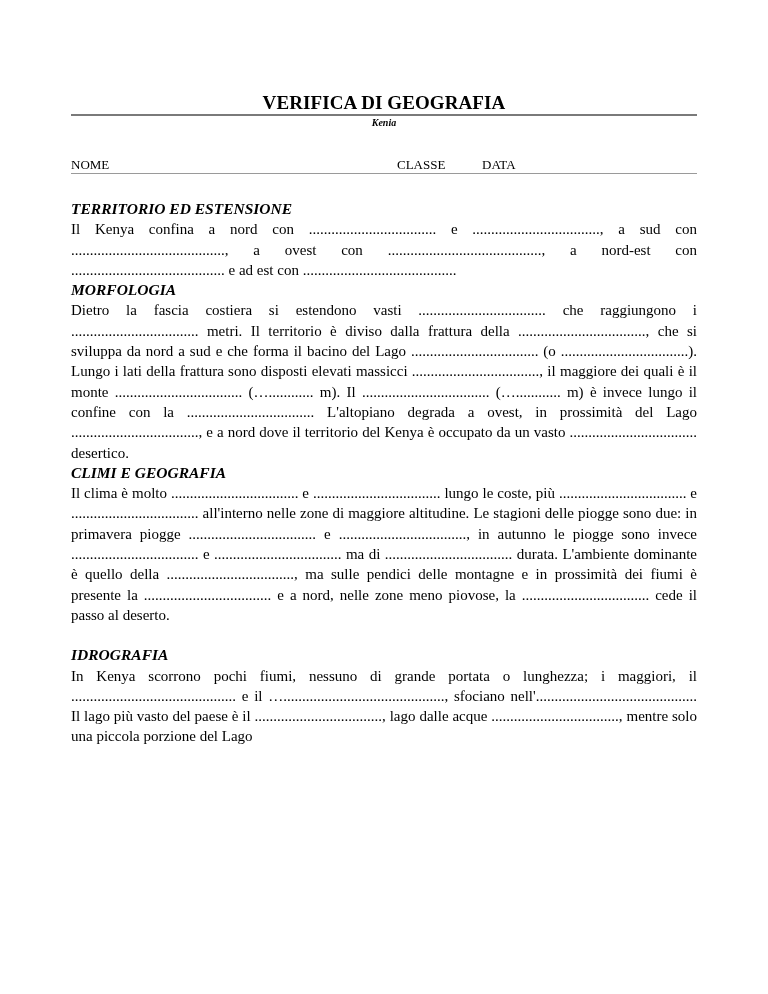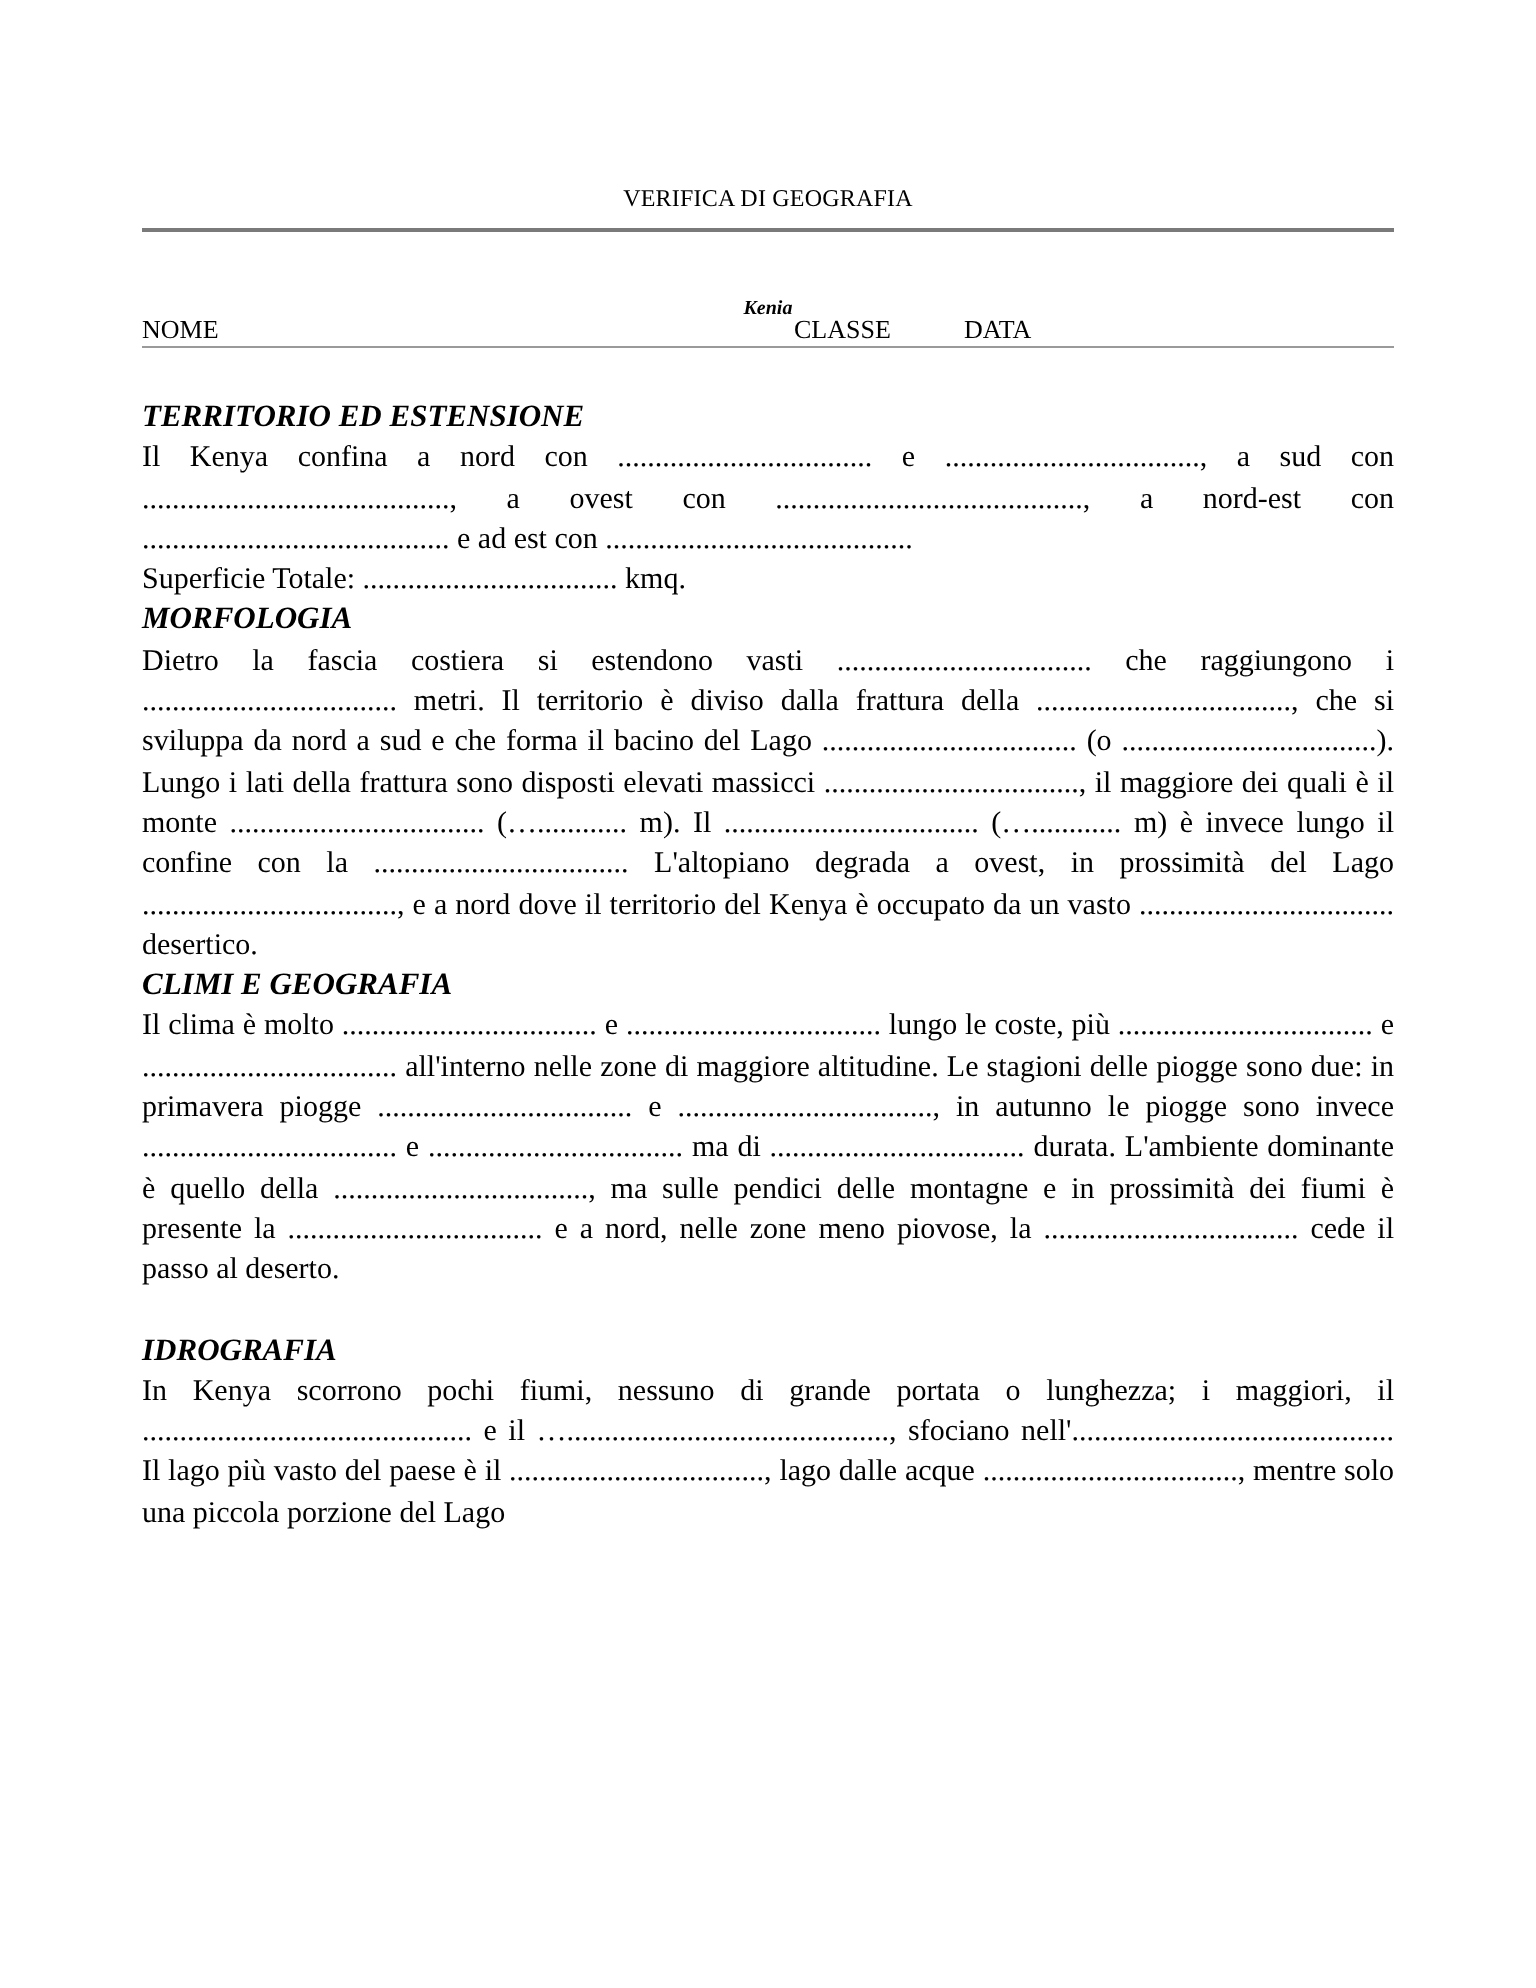--- a/index.html
+++ b/index.html
@@ -1,23 +1,23 @@
 <!DOCTYPE html>
 <html><head>
   <meta charset="utf-8">
   <style>
     html, body { margin: 0; padding: 0; background: #ffffff; }
     body { width: 768px; height: 994px; overflow: hidden; position: relative;
            font-family: "Liberation Serif", "DejaVu Serif", serif; color: #000; }
     .page { position: absolute; left: 71px; top: 0; width: 626px; }
     .title { position: absolute; top: 92px; left: 0; width: 626px; text-align: center;
-             font-weight: normal; font-size: 12px; letter-spacing: 0.1px; }
+             font-weight: bold; font-size: 19px; letter-spacing: 0.1px; }
     .rule-top { position: absolute; top: 114px; left: 0; width: 626px; height: 2px; background: #7a7a7a; }
     .subtitle { position: absolute; top: 117px; left: 0; width: 626px; text-align: center;
-                font-weight: bold; font-style: italic; font-size: 10px; margin-top: 32px; }
+                font-weight: bold; font-style: italic; font-size: 10px; }
     .namerow { position: absolute; top: 157px; left: 0; width: 626px; height: 18px; font-size: 13px; }
     .namerow span { position: absolute; top: 0; }
     .rule-name { position: absolute; top: 173px; left: 0; width: 626px; height: 1px; background: #9a9a9a; }
     .body { position: absolute; top: 199px; left: 0; width: 626px; font-size: 15px; line-height: 20.3px; }
     .body h2 { font-size: 15.5px; font-weight: bold; margin: 0; line-height: 20.3px; font-style: italic; }
     .body p { margin: 0; text-align: justify; }
     .gap { height: 20px; }
   </style>
 </head>
 <body>
@@ -31,21 +31,20 @@
     <span style="left:0">NOME</span>
     <span style="left:326px">CLASSE</span>
     <span style="left:411px">DATA</span>
   </div>
   <div class="rule-name"></div>
 
   <div class="body">
     <section>
       <h2>TERRITORIO ED ESTENSIONE</h2>
       <p>Il Kenya confina a nord con .................................. e .................................., a sud con ........................................., a ovest con ........................................., a nord-est con ......................................... e ad est con .........................................</p>
-      <p>Superficie Totale: .................................. kmq.</p>
     </section>
     <section>
       <h2>MORFOLOGIA</h2>
       <p>Dietro la fascia costiera si estendono vasti .................................. che raggiungono i .................................. metri. Il territorio è diviso dalla frattura della .................................., che si sviluppa da nord a sud e che forma il bacino del Lago .................................. (o ..................................). Lungo i lati della frattura sono disposti elevati massicci .................................., il maggiore dei quali è il monte .................................. (…............ m). Il .................................. (…............ m) è invece lungo il confine con la .................................. L'altopiano degrada a ovest, in prossimità del Lago .................................., e a nord dove il territorio del Kenya è occupato da un vasto .................................. desertico.</p>
     </section>
     <section>
       <h2>CLIMI E GEOGRAFIA</h2>
       <p>Il clima è molto .................................. e .................................. lungo le coste, più .................................. e .................................. all'interno nelle zone di maggiore altitudine. Le stagioni delle piogge sono due: in primavera piogge .................................. e .................................., in autunno le piogge sono invece .................................. e .................................. ma di .................................. durata. L'ambiente dominante è quello della .................................., ma sulle pendici delle montagne e in prossimità dei fiumi è presente la .................................. e  a nord, nelle zone meno piovose, la .................................. cede il passo al deserto.</p>
     </section>
     <div class="gap"></div>

